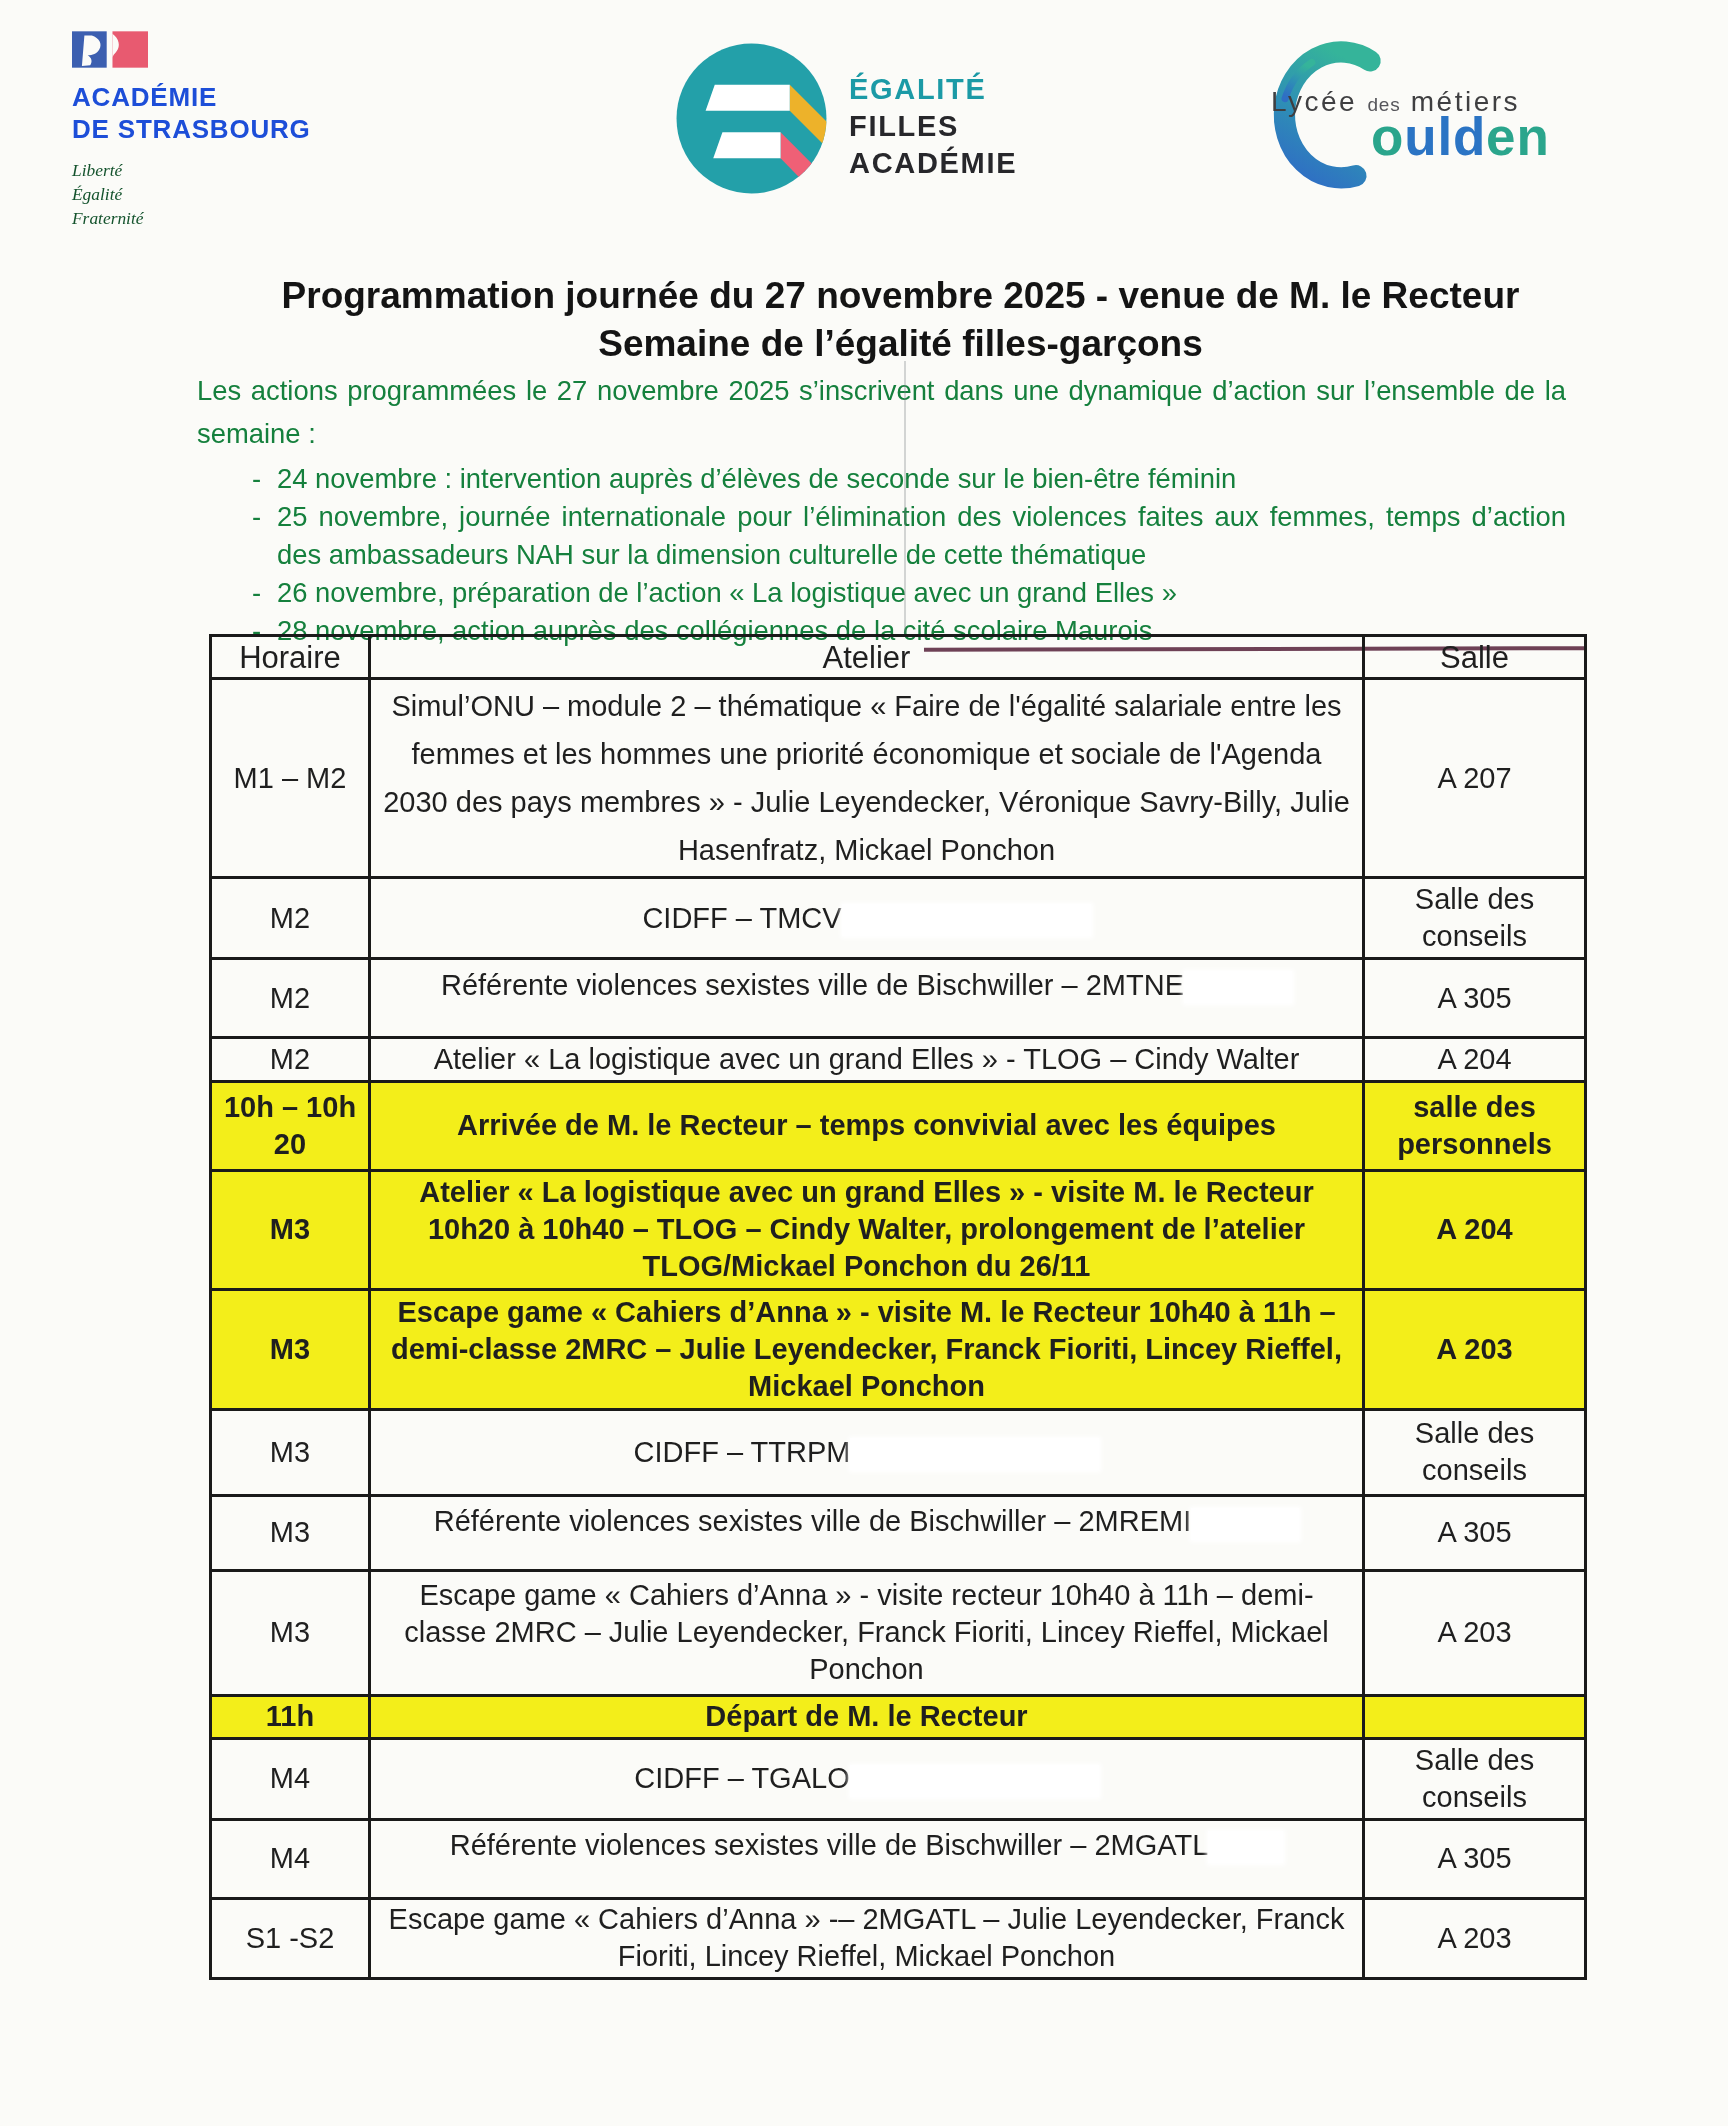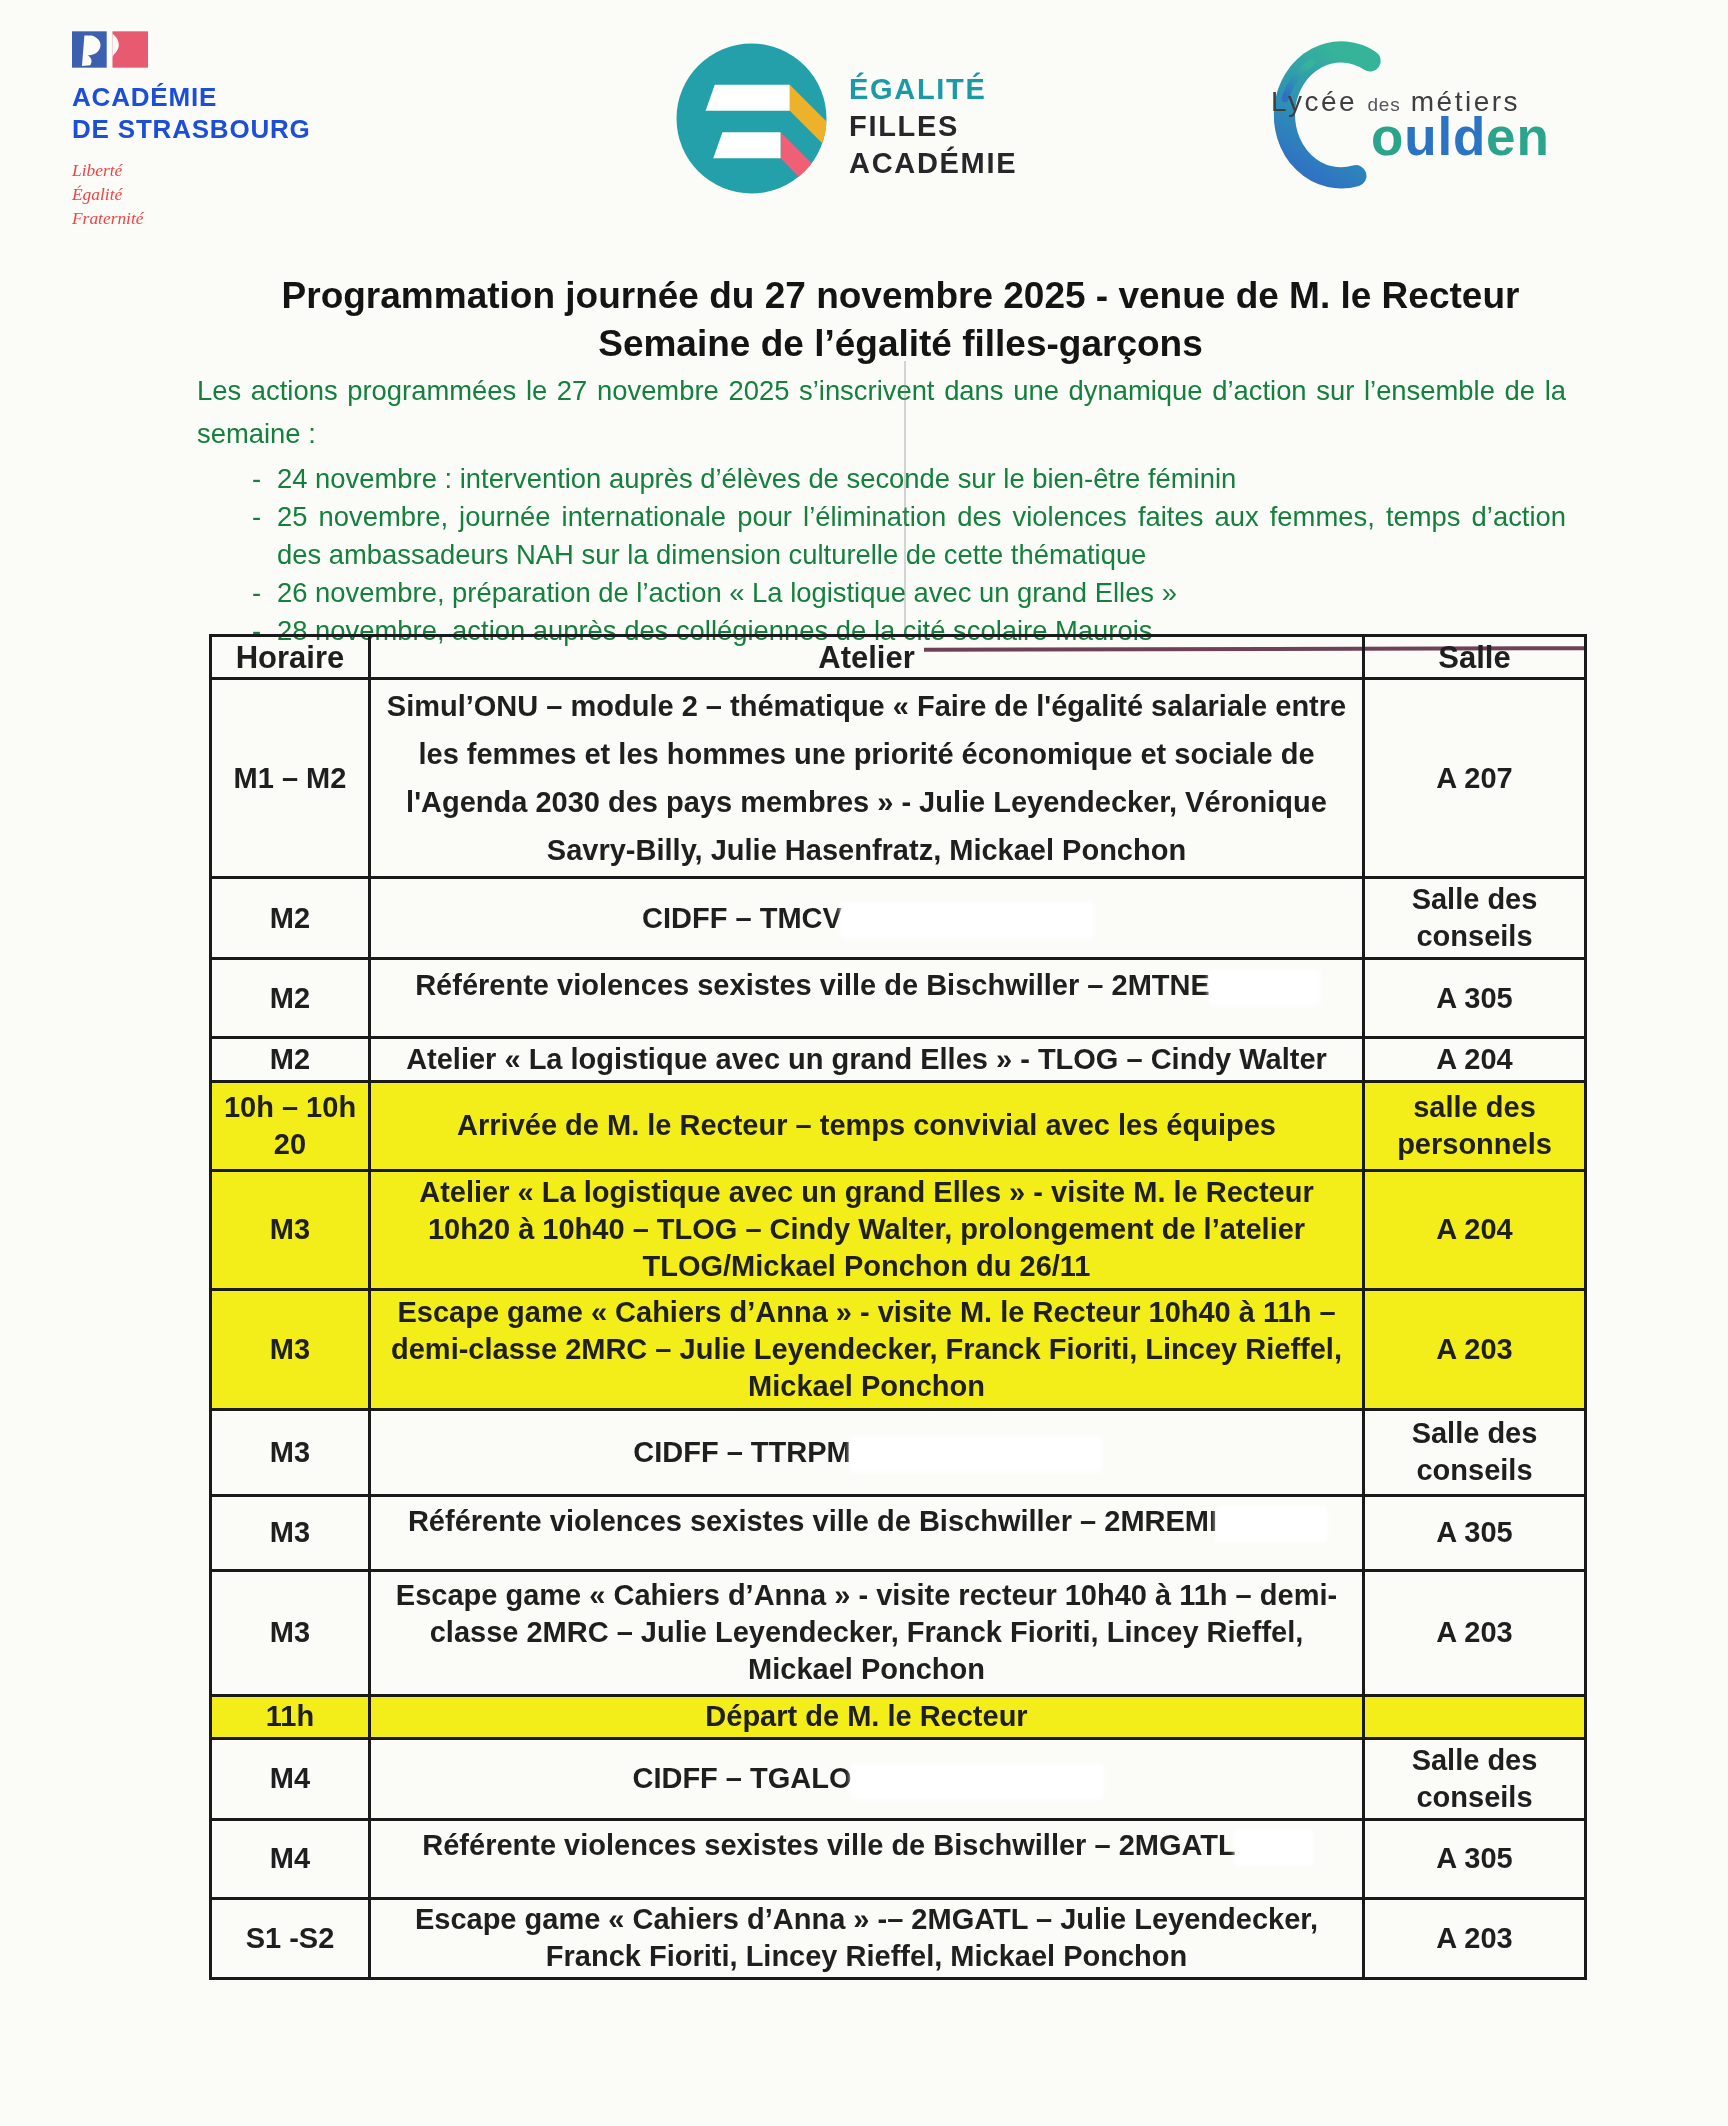--- a/index.html
+++ b/index.html
@@ -4,42 +4,42 @@
 <style>
   html,body{margin:0;padding:0;}
   body{
     width:1729px;height:2127px;position:relative;overflow:hidden;
     background:#fbfbf8;color:#1f1f1f;
     font-family:"Liberation Sans","DejaVu Sans",sans-serif;
   }
   
   .academie{position:absolute;left:72px;top:31px;}
   .academie .names{margin-top:10px;font-weight:bold;font-size:26px;line-height:32px;letter-spacing:0.8px;color:#1d4ed8;}
-  .academie .motto{margin-top:13.3px;font-family:"Liberation Serif","DejaVu Serif",serif;font-style:italic;font-size:17.4px;line-height:24px;color:#ef4444;}
+  .academie .motto{margin-top:13.3px;font-family:"Liberation Serif","DejaVu Serif",serif;font-style:italic;font-size:17.4px;line-height:24px;color:#14532d;}
   .egalite{position:absolute;left:675px;top:42px;}
   .egalite-text{position:absolute;left:849px;top:71px;font-weight:bold;font-size:29px;line-height:37px;letter-spacing:1.7px;color:#27272b;}
   .egalite-text .teal{color:#1b9aa6;}
   .goulden{position:absolute;left:1263px;top:38px;}
   .goulden-tagline{position:absolute;left:1271px;top:86px;font-size:28px;color:#3f3f41;letter-spacing:2.5px;white-space:nowrap;}
   .goulden-tagline .small{font-size:19px;letter-spacing:0.8px;color:#55555a;}
   .goulden-name{position:absolute;left:1371px;top:106px;font-size:53px;font-weight:bold;letter-spacing:0.8px;white-space:nowrap;}
   .lb{color:#2b74c4;} .lt{color:#2aa58c;}
   
   .title{position:absolute;left:0;top:272px;width:1729px;text-align:center;
     font-weight:bold;font-size:37px;line-height:48px;color:#141414;padding-left:36px;}
   
   .intro{position:absolute;left:197px;top:369px;width:1369px;
     color:#15803d;font-size:27.4px;line-height:43px;text-align:justify;}
   .intro ul{margin:5px 0 0 0;padding-left:80px;list-style:none;}
   .intro li{position:relative;line-height:38px;}
   .intro li::before{content:"-";position:absolute;left:-25px;}
   
   table.sched{position:absolute;left:209px;top:634px;width:1376px;
     border-collapse:collapse;table-layout:fixed;}
-  .sched td,.sched th{border:3.3px solid #1a1a1a;font-weight:bold;
+  .sched td,.sched th{border:3.3px solid #1a1a1a;font-weight:normal;
     font-size:29px;line-height:37px;text-align:center;vertical-align:middle;
     padding:1.7px 11.6px;overflow:hidden;}
   .sched th{font-size:31px;}
   .col-h{width:159px;} .col-a{width:994px;} .col-s{width:222px;}
   tr.hl td{background:#f3ee1a;font-weight:bold;}
   tr.big td.t-a{line-height:48px;}
   td.top{vertical-align:top;padding-top:6.6px;}
   .patch{display:inline-block;vertical-align:middle;height:32px;background:#ffffff;box-shadow:0 0 5px 2.5px #ffffff;}
   
   .artifact-line{position:absolute;left:924px;top:647px;width:660px;height:4.2px;

